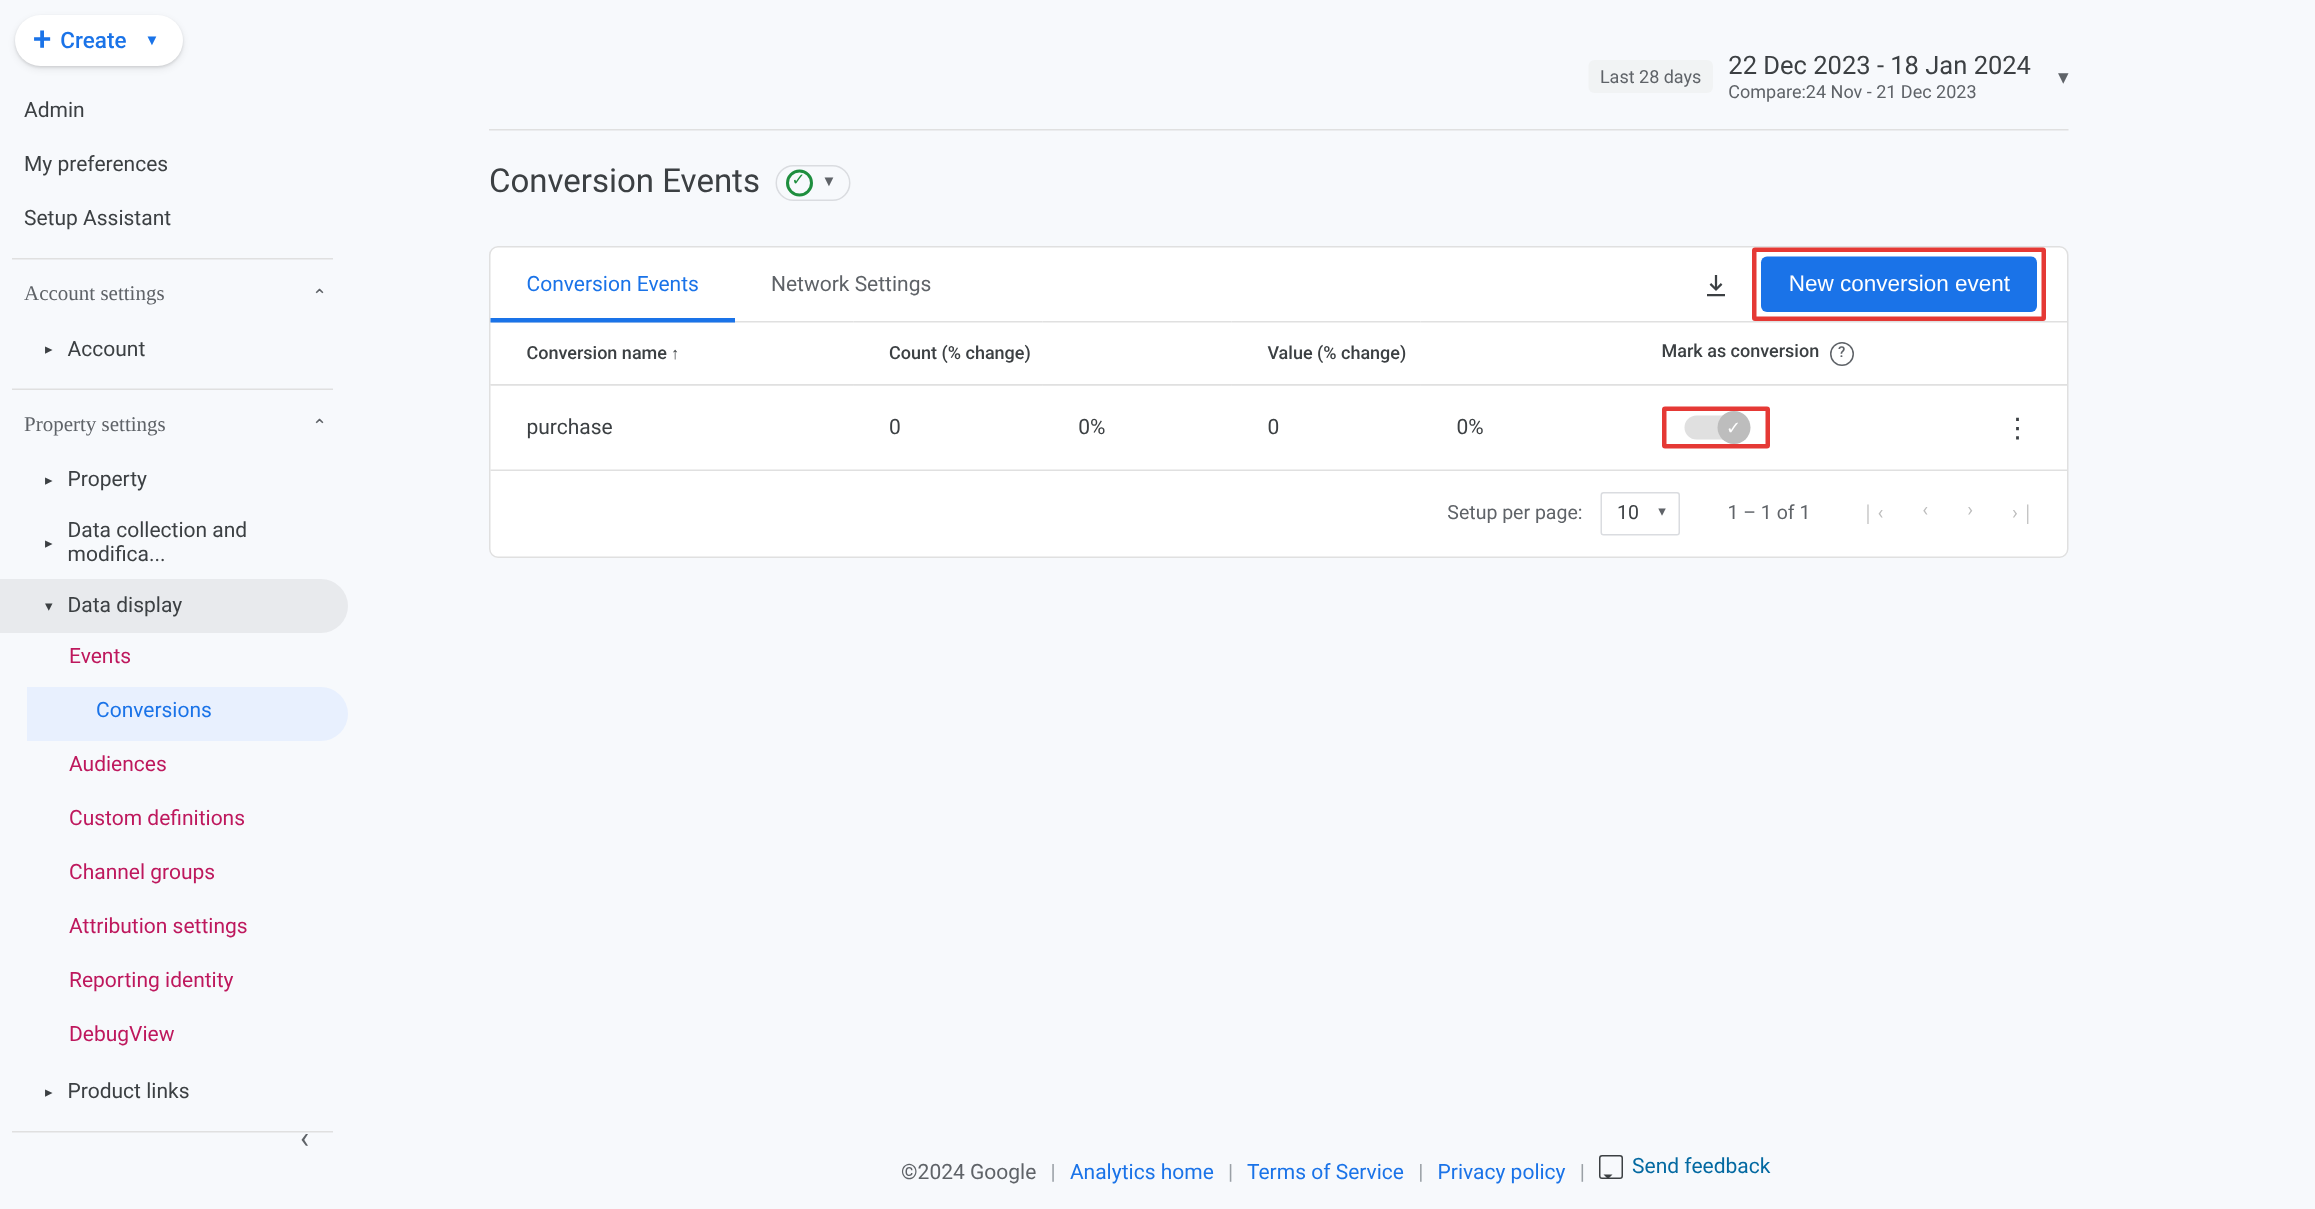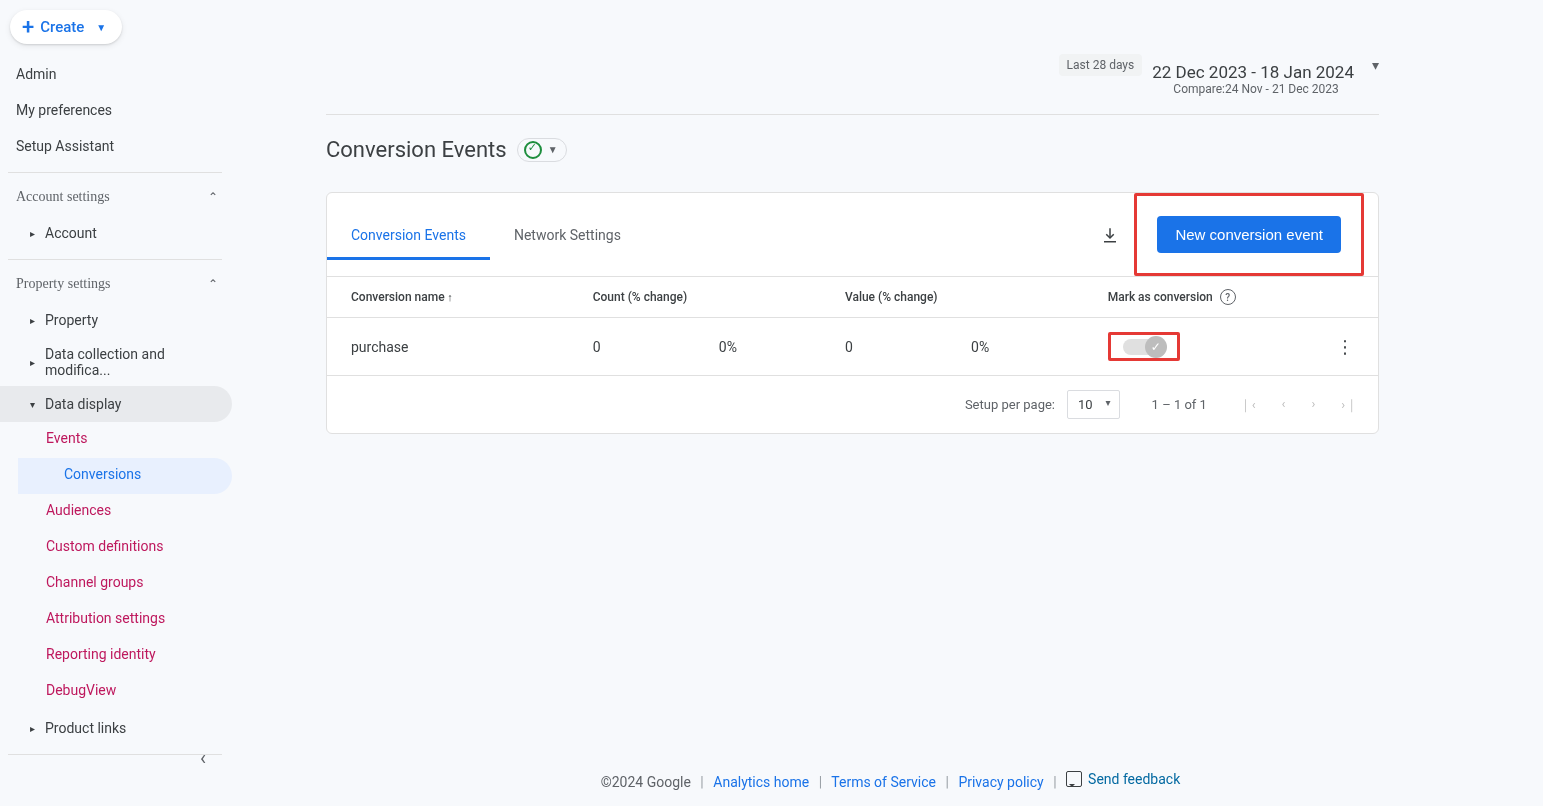--- a/index.html
+++ b/index.html
@@ -96,21 +96,21 @@
   .date-chip{
     background:#f1f3f4;
     color:#5f6368;
     font-size:12px;
     padding:4px 8px;
     border-radius:4px;
     margin-right:10px;
   }
   .date-main{font-size:17px;color:#3c4043;margin-right:6px;}
   .date-compare{font-size:12px;color:#5f6368;text-align:right;}
-  .date-col{display:flex;flex-direction:column;align-items:center;margin-top:28px;}
+  .date-col{display:flex;flex-direction:column;align-items:flex-start;}
   .date-caret{color:#5f6368;margin-left:12px;}
   .title-row{
     display:flex;align-items:center;
     margin:22px 0 30px;
     gap:10px;
   }
   .page-title{font-size:22px;color:#3c4043;}
   .status-pill{
     display:flex;align-items:center;gap:6px;
     border:1px solid #dadce0;border-radius:16px;
@@ -140,21 +140,21 @@
     padding:16px 24px;font-size:14px;color:#5f6368;
     cursor:pointer;position:relative;
   }
   .tab.active{color:var(--blue);}
   .tab.active::after{
     content:"";position:absolute;left:0;right:0;bottom:-1px;
     height:3px;background:var(--blue);
   }
   .card-actions{display:flex;align-items:center;gap:10px;padding-right:6px;}
   .dl-icon{cursor:pointer;width:28px;height:28px;display:flex;align-items:center;justify-content:center;color:#3c4043;}
-  .highlight-red{border:3px solid var(--red);padding:20px;border-radius:2px;}
+  .highlight-red{border:3px solid var(--red);padding:3px;border-radius:2px;}
   .new-event-btn{
     background:var(--blue);color:#fff;border:none;
     padding:10px 18px;border-radius:4px;font-size:15px;
     font-weight:500;cursor:pointer;
   }
   
   table{width:100%;border-collapse:collapse;}
   thead th{
     font-size:12px;color:#3c4043;font-weight:500;
     text-align:left;padding:12px 24px;border-top:1px solid var(--border);

